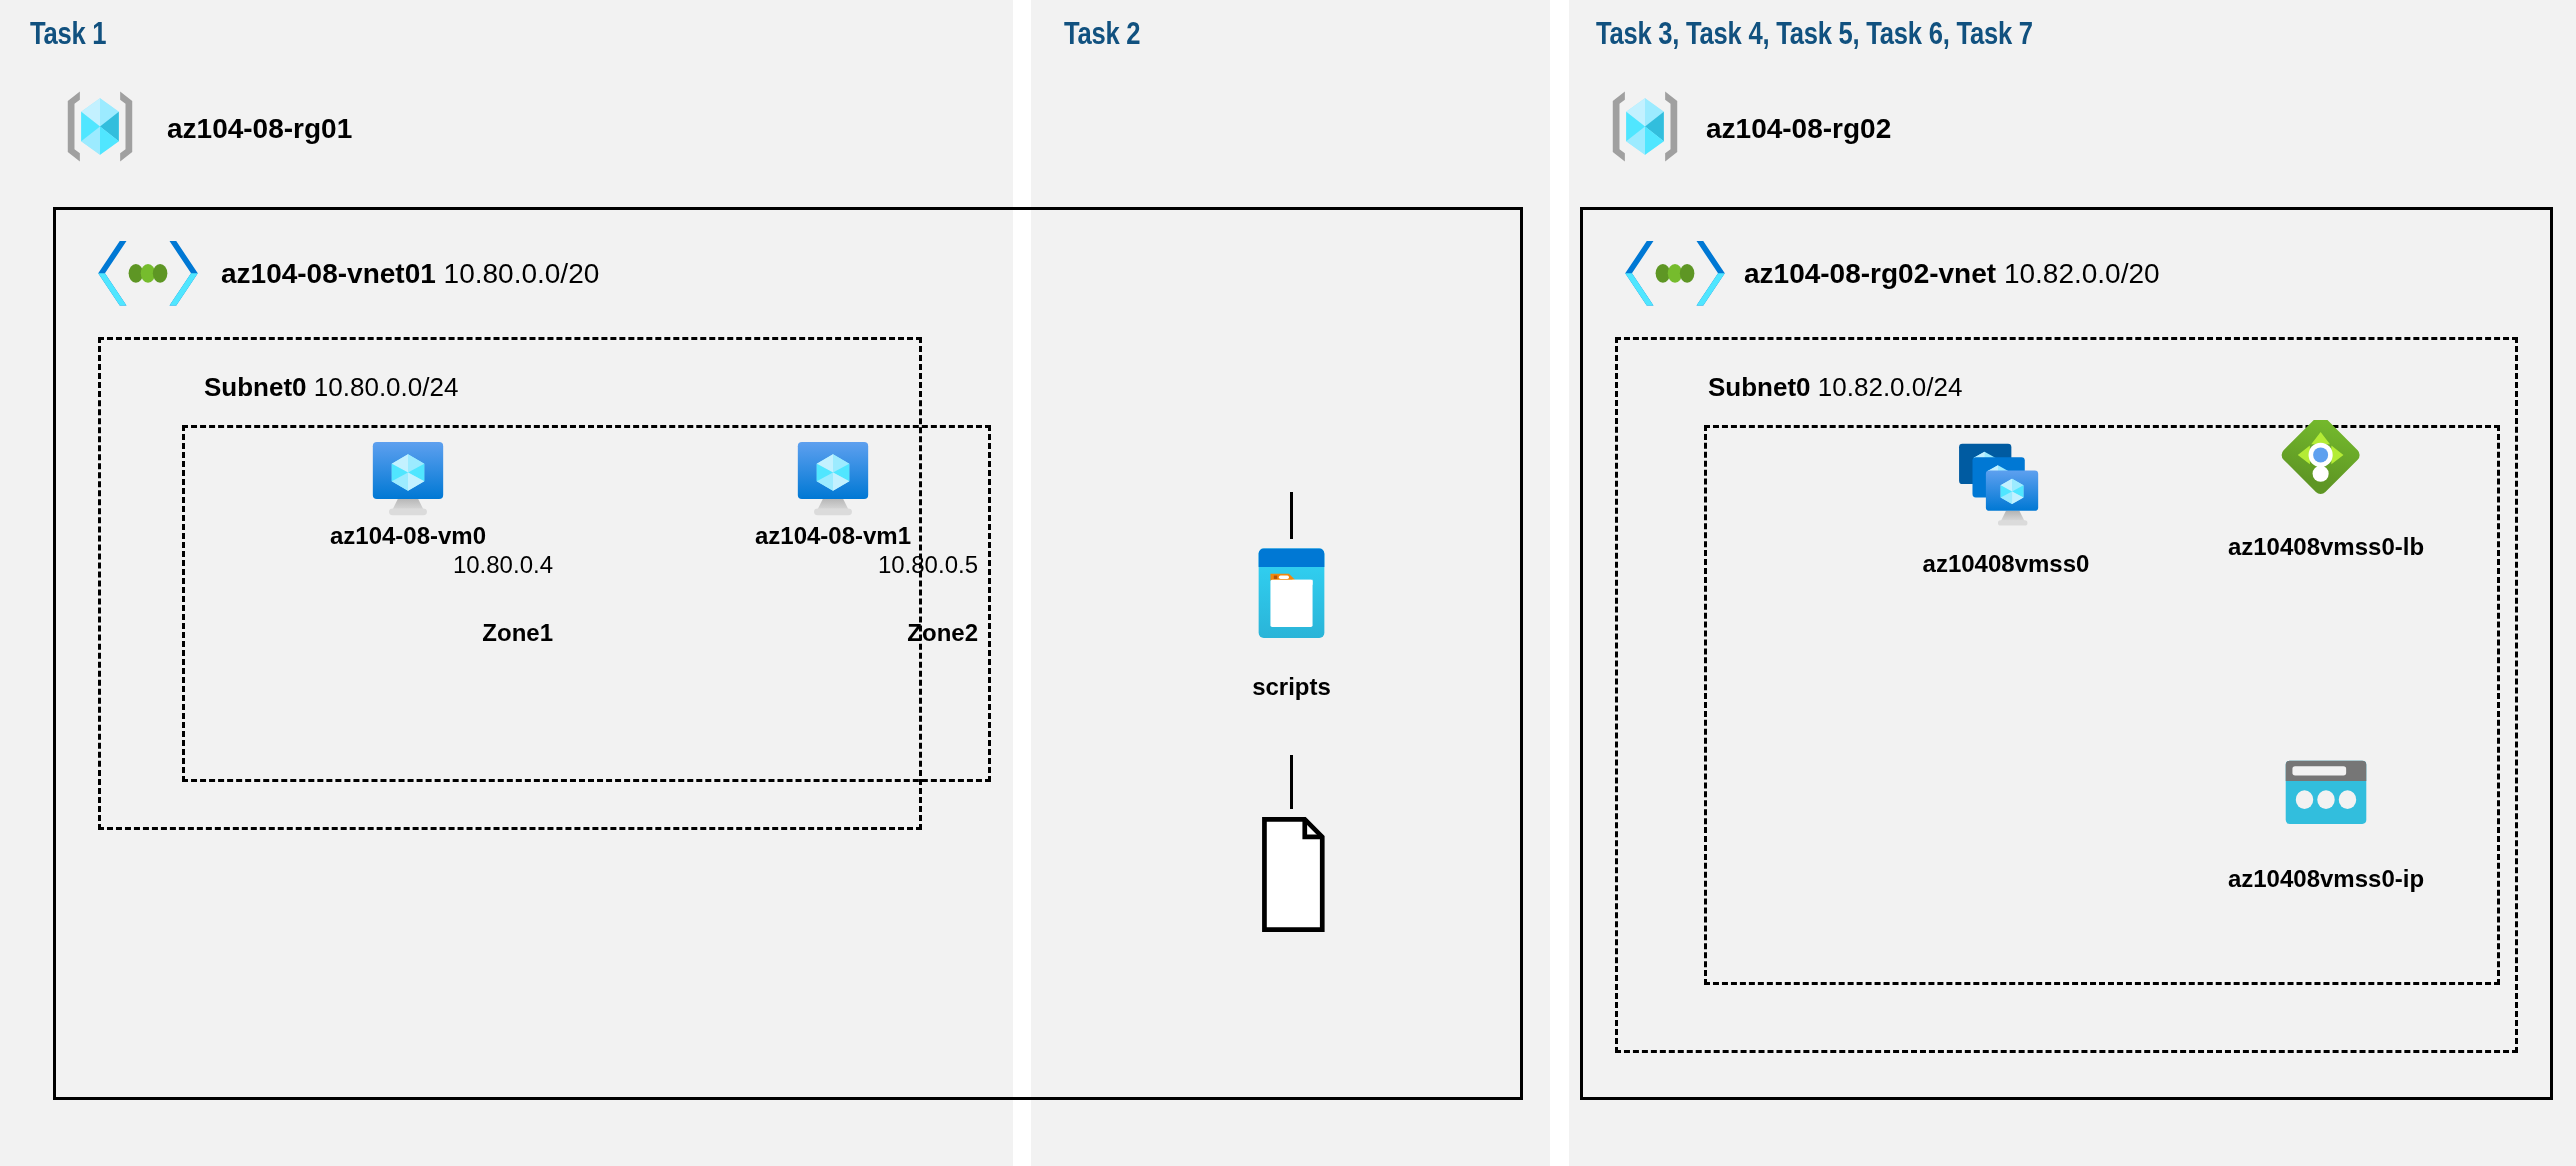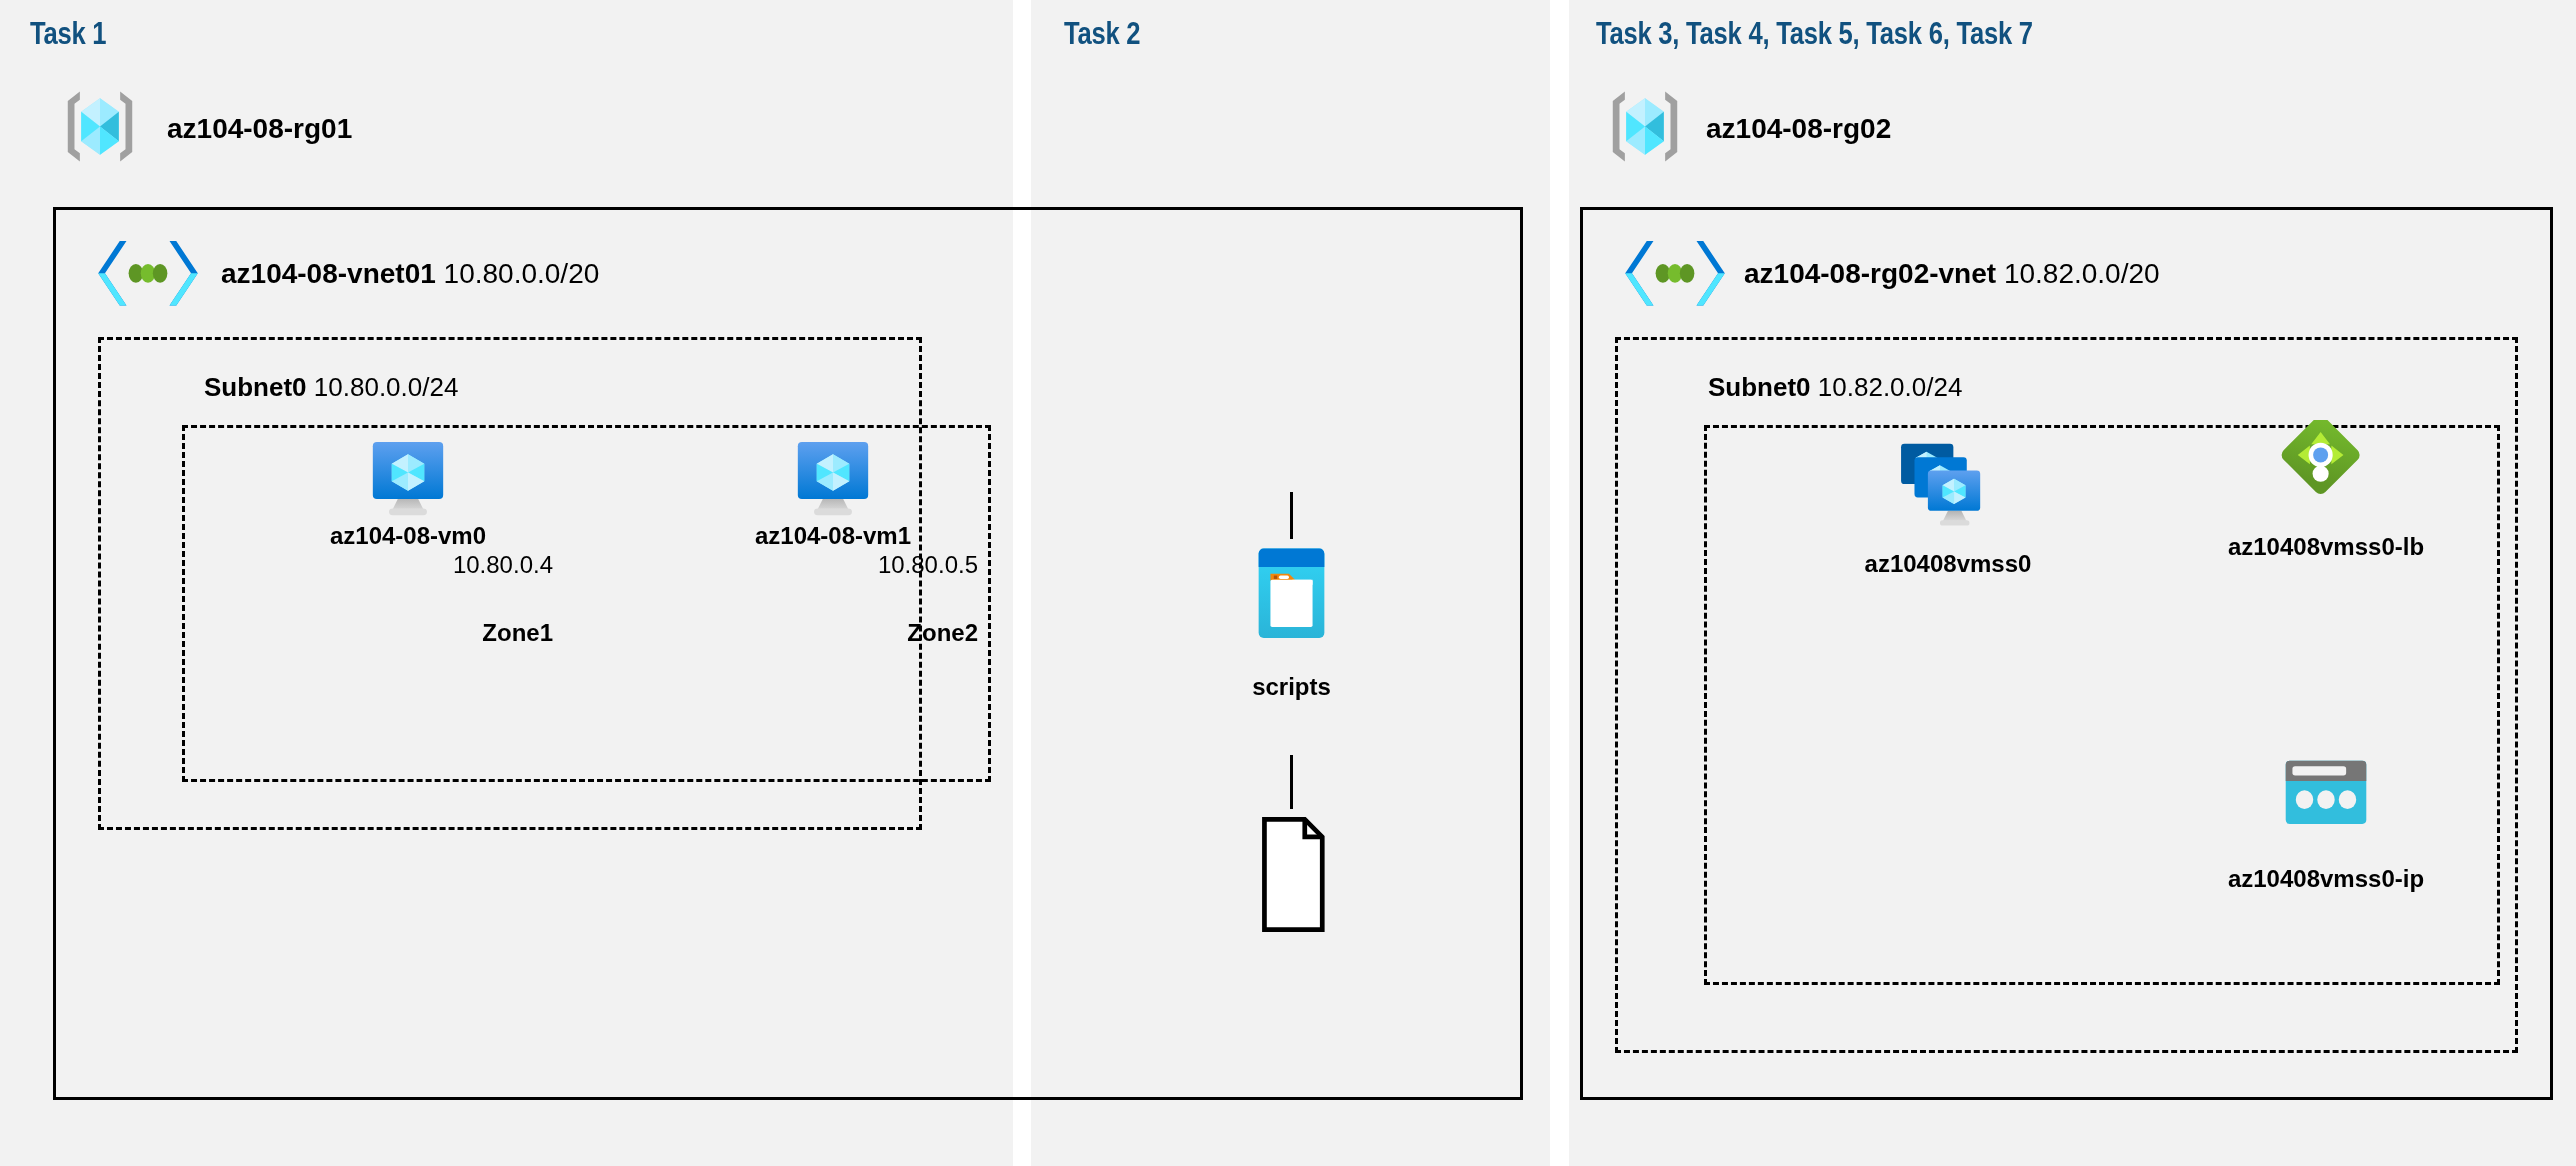--- a/index.html
+++ b/index.html
@@ -211,21 +211,21 @@
     <b>az104-08-rg02-vnet</b><span>&nbsp;</span><span>10.82.0.0/20</span>
   </div>
 
   <div class="dashbox" style="left:1615px;top:337px;width:903px;height:716px;"></div>
   <div class="lbl subnetname" style="left:1708px;top:372px;">
     <b>Subnet0</b><span>&nbsp;</span><span>10.82.0.0/24</span>
   </div>
 
   <div class="dashbox" style="left:1704px;top:425px;width:796px;height:560px;"></div>
 
-  <div class="node" style="left:1766px;top:437px;width:364px;">
+  <div class="node" style="left:1824px;top:437px;width:364px;">
     <div>
       <svg class="icon" width="118" height="94" viewBox="0 0 88 70">
         <defs>
           <linearGradient id="vss3" x1="0" y1="0" x2="0" y2="1">
             <stop offset="0" stop-color="#5ea0ef"></stop>
               <stop offset="1" stop-color="#0078d4"></stop>
           </linearGradient>
           <linearGradient id="vsstand" x1="0" y1="0" x2="0" y2="1">
             <stop offset="0" stop-color="#b3b3b3"></stop>
               <stop offset="1" stop-color="#dbdbdb"></stop>

